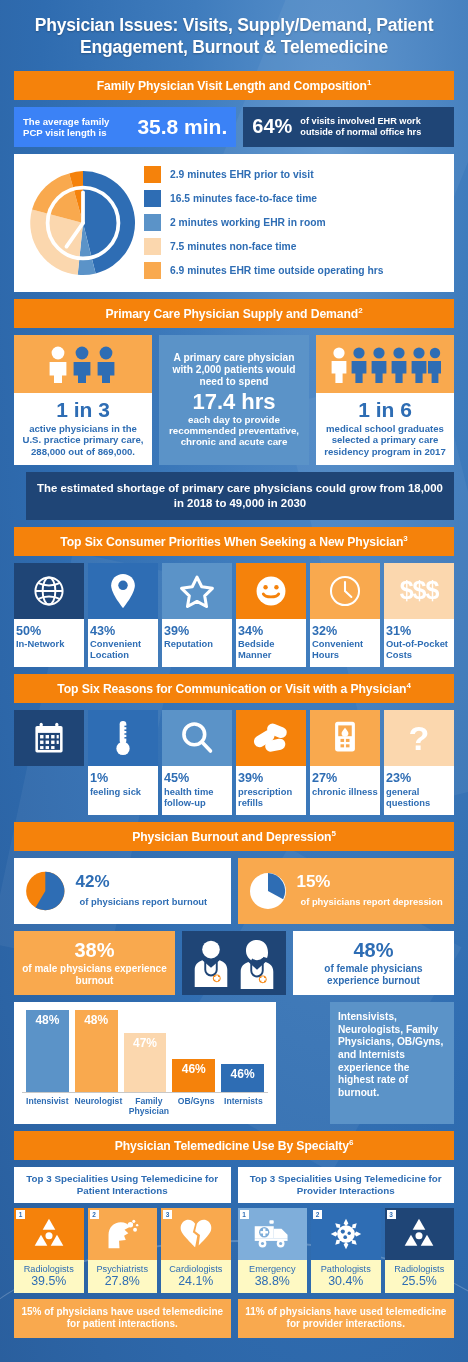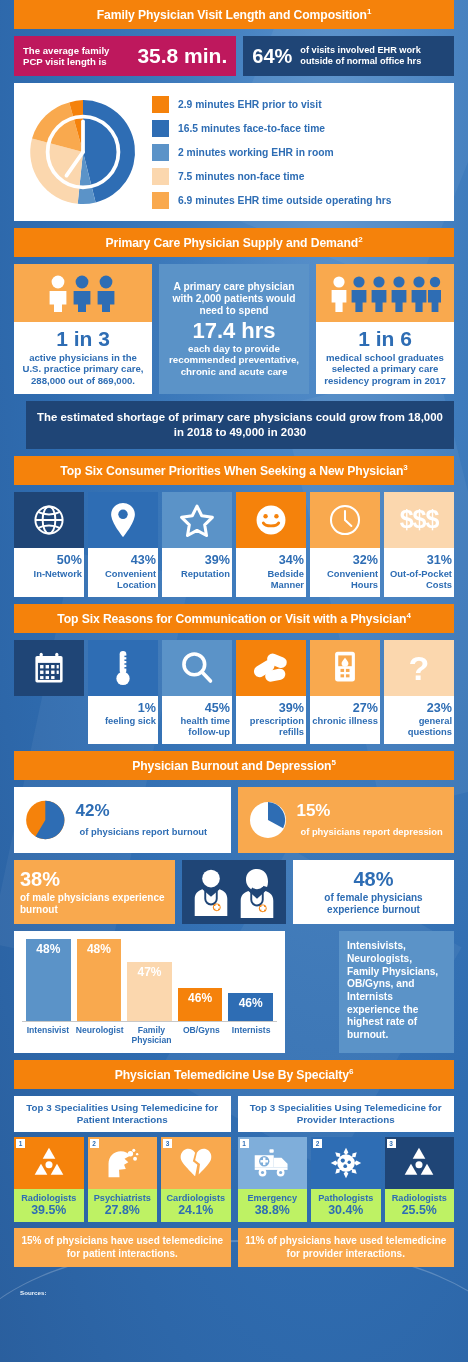--- a/index.html
+++ b/index.html
@@ -44,33 +44,33 @@
     color: #fff;
     margin-bottom: 7px;
     letter-spacing: -0.1px;
   }
   .sechead sup { font-size: 8px; }
 
   .row { display: flex; gap: 7px; margin-bottom: 7px; }
 
   
   .kpi-orange {
-    background: #be185d; flex: 1.06; display:flex; align-items:center;
+    background: #3b82f6; flex: 1.06; display:flex; align-items:center;
     padding: 8px 9px; gap: 7px;
   }
   .kpi-orange .lbl { font-size: 9.6px; font-weight: bold; line-height: 1.15; }
   .kpi-orange .big { font-size: 21px; font-weight: bold; white-space: nowrap; }
   .kpi-navy {
     background: #1F4576; flex: 1; display:flex; align-items:center;
     padding: 8px 9px; gap: 8px;
   }
   .kpi-navy .big { font-size: 20px; font-weight: bold; }
   .kpi-navy .lbl { font-size: 9.2px; font-weight: bold; line-height: 1.2; }
 
-  .whitecard { background:#fff; padding: 10px; display:flex; align-items:center; gap:10px; }
+  .whitecard { background:#fff; padding: 10px; display:flex; align-items:center; gap:2px; }
   .legend { display:flex; flex-direction:column; gap:7px; }
   .legend .li { display:flex; align-items:center; gap:9px; }
   .legend .sw { width:17px; height:17px; flex:0 0 17px; }
   .legend .tx { color:#2E6DB4; font-size:10.3px; font-weight:bold; white-space:nowrap; }
 
   
   .sd { flex:1; display:flex; flex-direction:column; }
   .sd .top { background:#F9A94E; height:58px; display:flex; align-items:center; justify-content:center; gap:2px; }
   .sd.mid-col { background:#5B93C8; align-items:center; justify-content:center; padding:8px 6px; text-align:center; }
   .sd .bot { background:#fff; color:#2E6DB4; text-align:center; padding:6px 5px 8px; flex:1; }
@@ -82,61 +82,61 @@
 
   .shortage {
     background:#1F4576; text-align:center; padding:9px 10px;
     font-size:11.4px; font-weight:bold; line-height:1.3; margin-bottom:7px;margin-left:12px;
   }
 
   
   .tiles { display:flex; gap:4px; margin-bottom:7px; }
   .tile { flex:1; display:flex; flex-direction:column; }
   .tile .ic { height:56px; display:flex; align-items:center; justify-content:center; }
-  .tile .cap { background:#fff; color:#2E6DB4; text-align:right; font-weight:bold;
+  .tile .cap { background:#fff; color:#2E6DB4; text-align:left; font-weight:bold;
                font-size:9.4px; line-height:1.17; padding:5px 2px 7px; flex:1; }
   .tile .pct { font-size:12.6px; display:block; }
 
   
   .bn { flex:1; display:flex; align-items:center; gap:9px; padding:8px 10px; }
   .bn.w { background:#fff; }
   .bn.o { background:#F9A94E; }
   .bn .pc { font-size:17px; font-weight:bold; }
   .bn .lb { font-size:9.4px; font-weight:bold; line-height:1.18; }
   .bn.w .pc, .bn.w .lb { color:#2E6DB4; }
   .bn.o .pc, .bn.o .lb { color:#fff; }
 
-  .mf-o { background:#F9A94E; flex:1; padding:8px 6px; }
+  .mf-o { background:#F9A94E; flex:1; text-align:center; padding:8px 6px; }
   .mf-w { background:#fff; flex:1; text-align:center; padding:8px 6px; color:#2E6DB4; }
   .mf-i { background:#1F4576; width:104px; display:flex; align-items:center; justify-content:center; gap:3px; }
   .mf-num { font-size:20px; font-weight:bold; line-height:1.1; }
   .mf-txt { font-size:10px; font-weight:bold; line-height:1.2; margin-top:2px; }
 
   
   .chartbox { background:#fff; flex:1; padding:9px 8px 7px; }
   .bars { display:flex; align-items:flex-end; height:82px; gap:6px; padding:0 4px;
           border-bottom:1.5px solid #c8c8c8; }
   .bcol { flex:1; display:flex; flex-direction:column; justify-content:flex-end; align-items:center; }
   .bar { width:100%; display:flex; align-items:flex-start; justify-content:center; padding-top:3px;
          color:#fff; font-weight:bold; font-size:12px; }
   .blabels { display:flex; gap:6px; padding:4px 4px 0; }
   .blab { flex:1; text-align:center; color:#2E6DB4; font-size:8.6px; font-weight:bold; line-height:1.15; }
-  .chartnote { background:#5B93C8; width:115px; padding:9px 8px; font-size:10.2px;
+  .chartnote { background:#5B93C8; width:124px; padding:9px 8px; font-size:10.2px;
                font-weight:bold; line-height:1.24;margin-left:47px; }
 
   
   .tm-col { flex:1; }
   .tm-head { background:#fff; color:#2E6DB4; text-align:center; font-weight:bold;
              font-size:9.8px; line-height:1.22; padding:6px 4px; margin-bottom:5px; }
   .tm-row { display:flex; gap:4px; }
   .tmtile { flex:1; display:flex; flex-direction:column; }
   .tmtile .ic { height:52px; position:relative; display:flex; align-items:center; justify-content:center; }
   .rank { position:absolute; left:2px; top:2px; width:9px; height:9px; background:#fff;
           color:#2E6DB4; font-size:6.5px; font-weight:bold; line-height:9px; text-align:center; }
-  .tmtile .cap { background:#bef264; color:#2E6DB4; text-align:center; font-weight:bold;
+  .tmtile .cap { background:#fef9c3; color:#2E6DB4; text-align:center; font-weight:normal;
                  padding:4px 1px 5px; }
   .tmtile .nm { font-size:9.2px; display:block; }
   .tmtile .vl { font-size:12.4px; display:block; }
   .tm-foot { background:#F9A94E; text-align:center; font-size:10px; font-weight:bold;
              line-height:1.25; padding:7px 6px; margin-top:6px; }
 
   
   .sources { padding: 14px 4px 0 6px; display:flex; justify-content:space-between; align-items:flex-end; }
   .srcs { font-size:6.2px; line-height:1.62; font-weight:bold; color:#eaf2fb; }
   .srcs .hd { margin-bottom:1px; }
@@ -148,20 +148,21 @@
 <div class="bg-deco">
   <i class="b1"></i>
     <i class="b2"></i>
     <i class="b3"></i>
     <i class="b4"></i>
   <div class="arc"></div>
 </div>
 
 <div class="page">
 
+  <div class="maintitle">Physician Issues: Visits, Supply/Demand, Patient Engagement, Burnout &amp; Telemedicine</div>
 
   <div class="sechead">
     <span>Family Physician Visit Length and Composition</span><sup>1</sup>
   </div>
 
   <div class="row">
     <div class="kpi-orange">
       <span class="lbl">The average family PCP visit length is</span>
       <span class="big">35.8 min.</span>
     </div>

